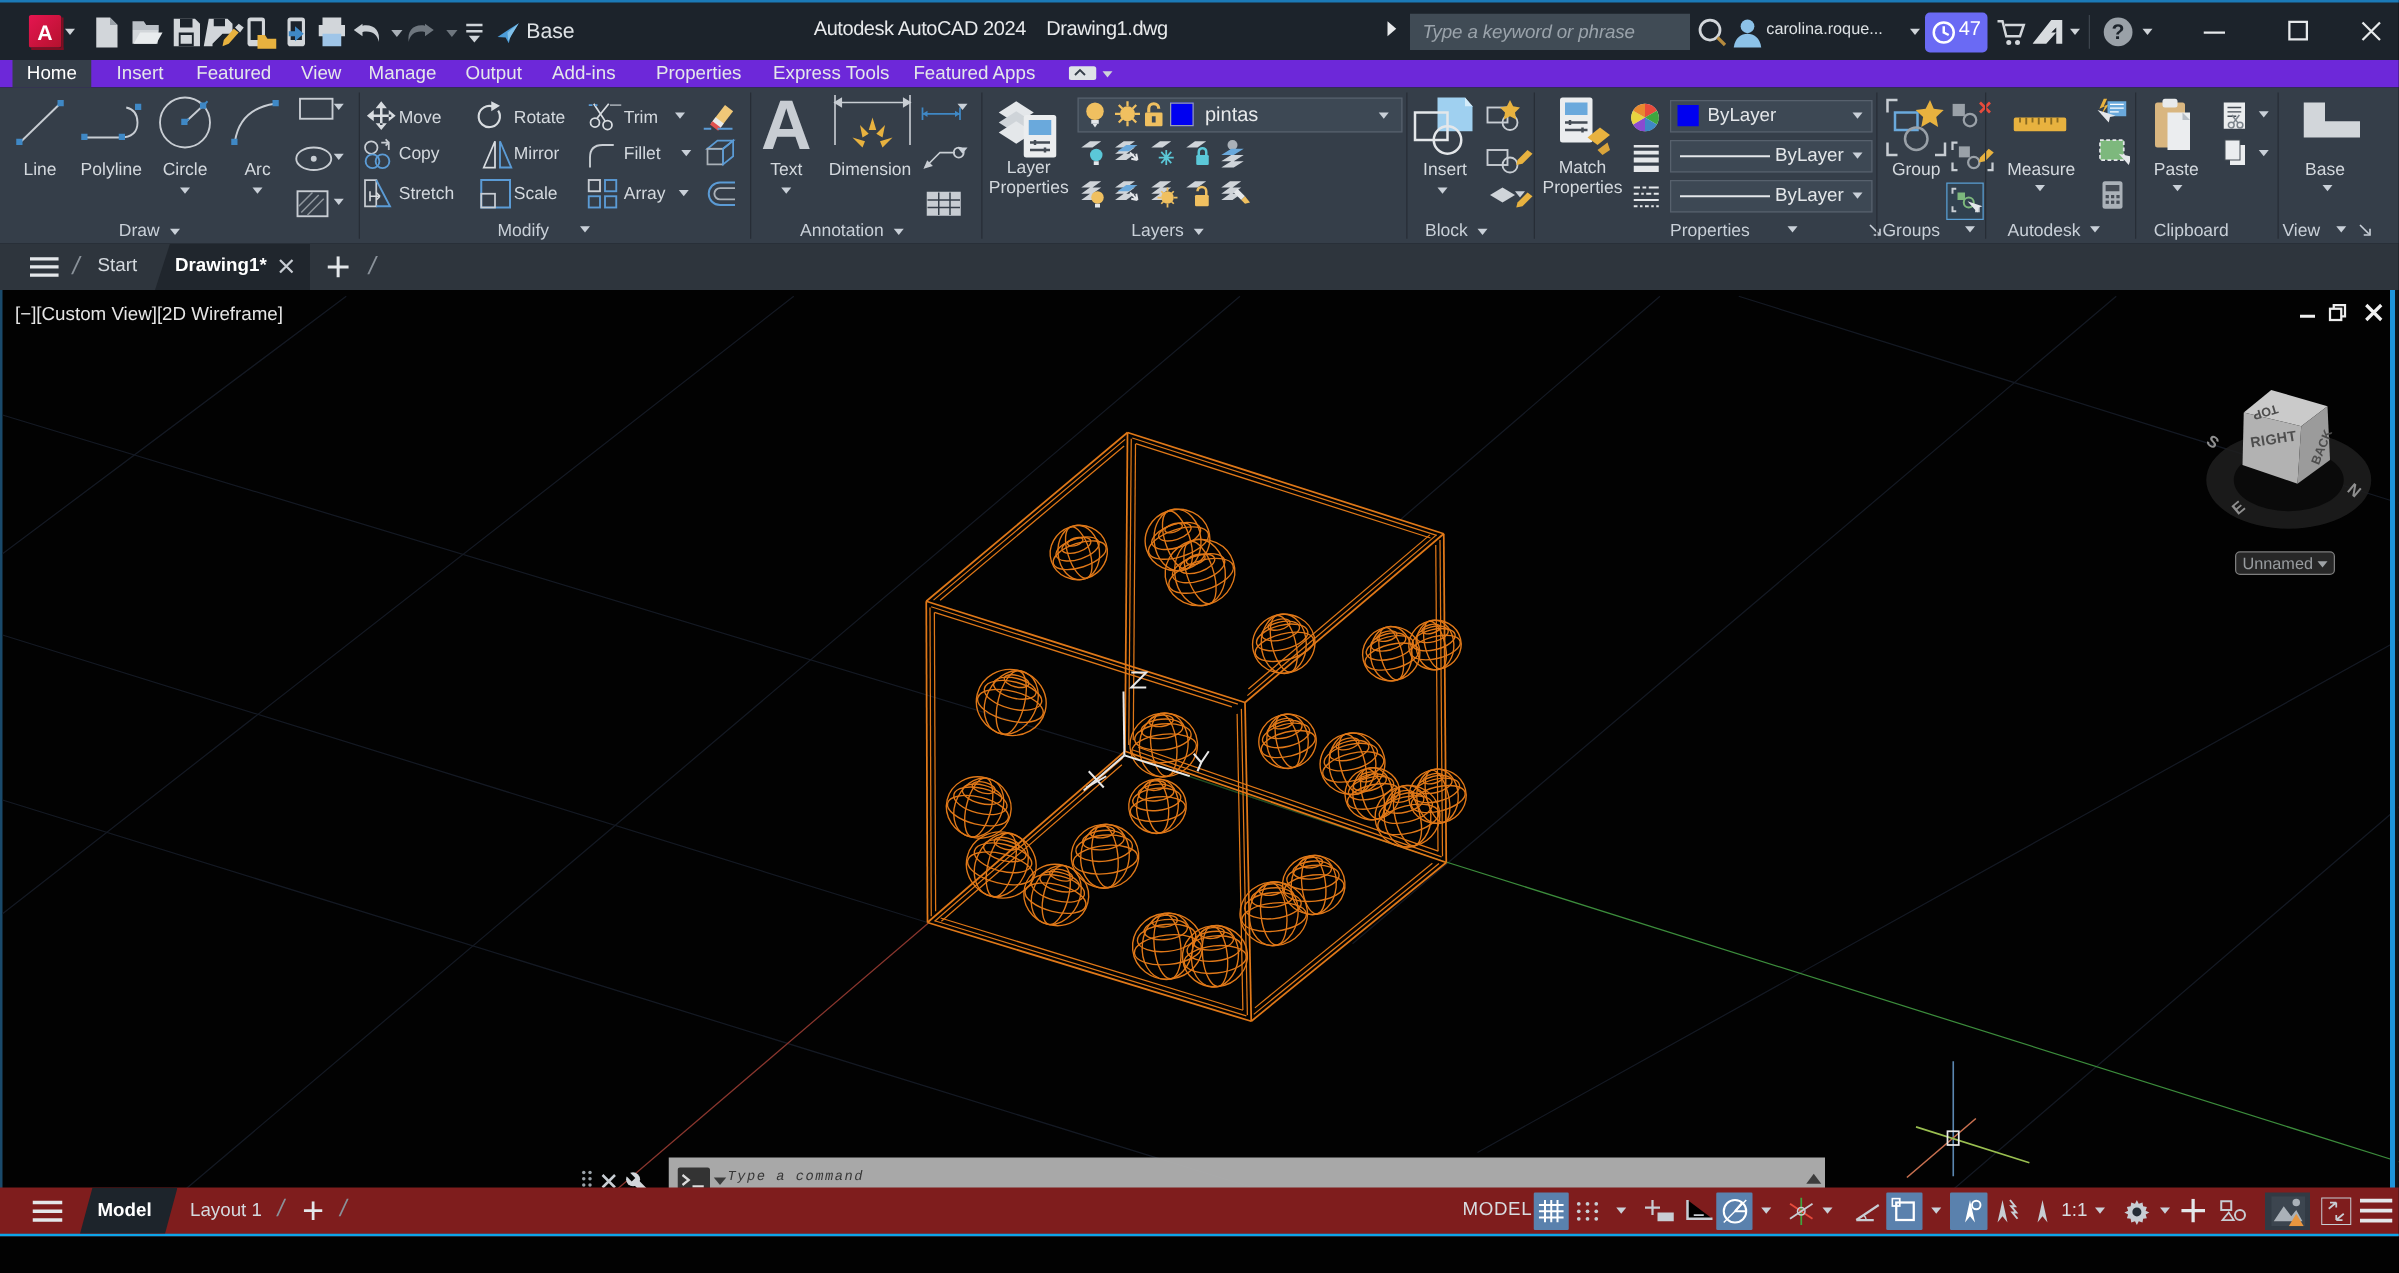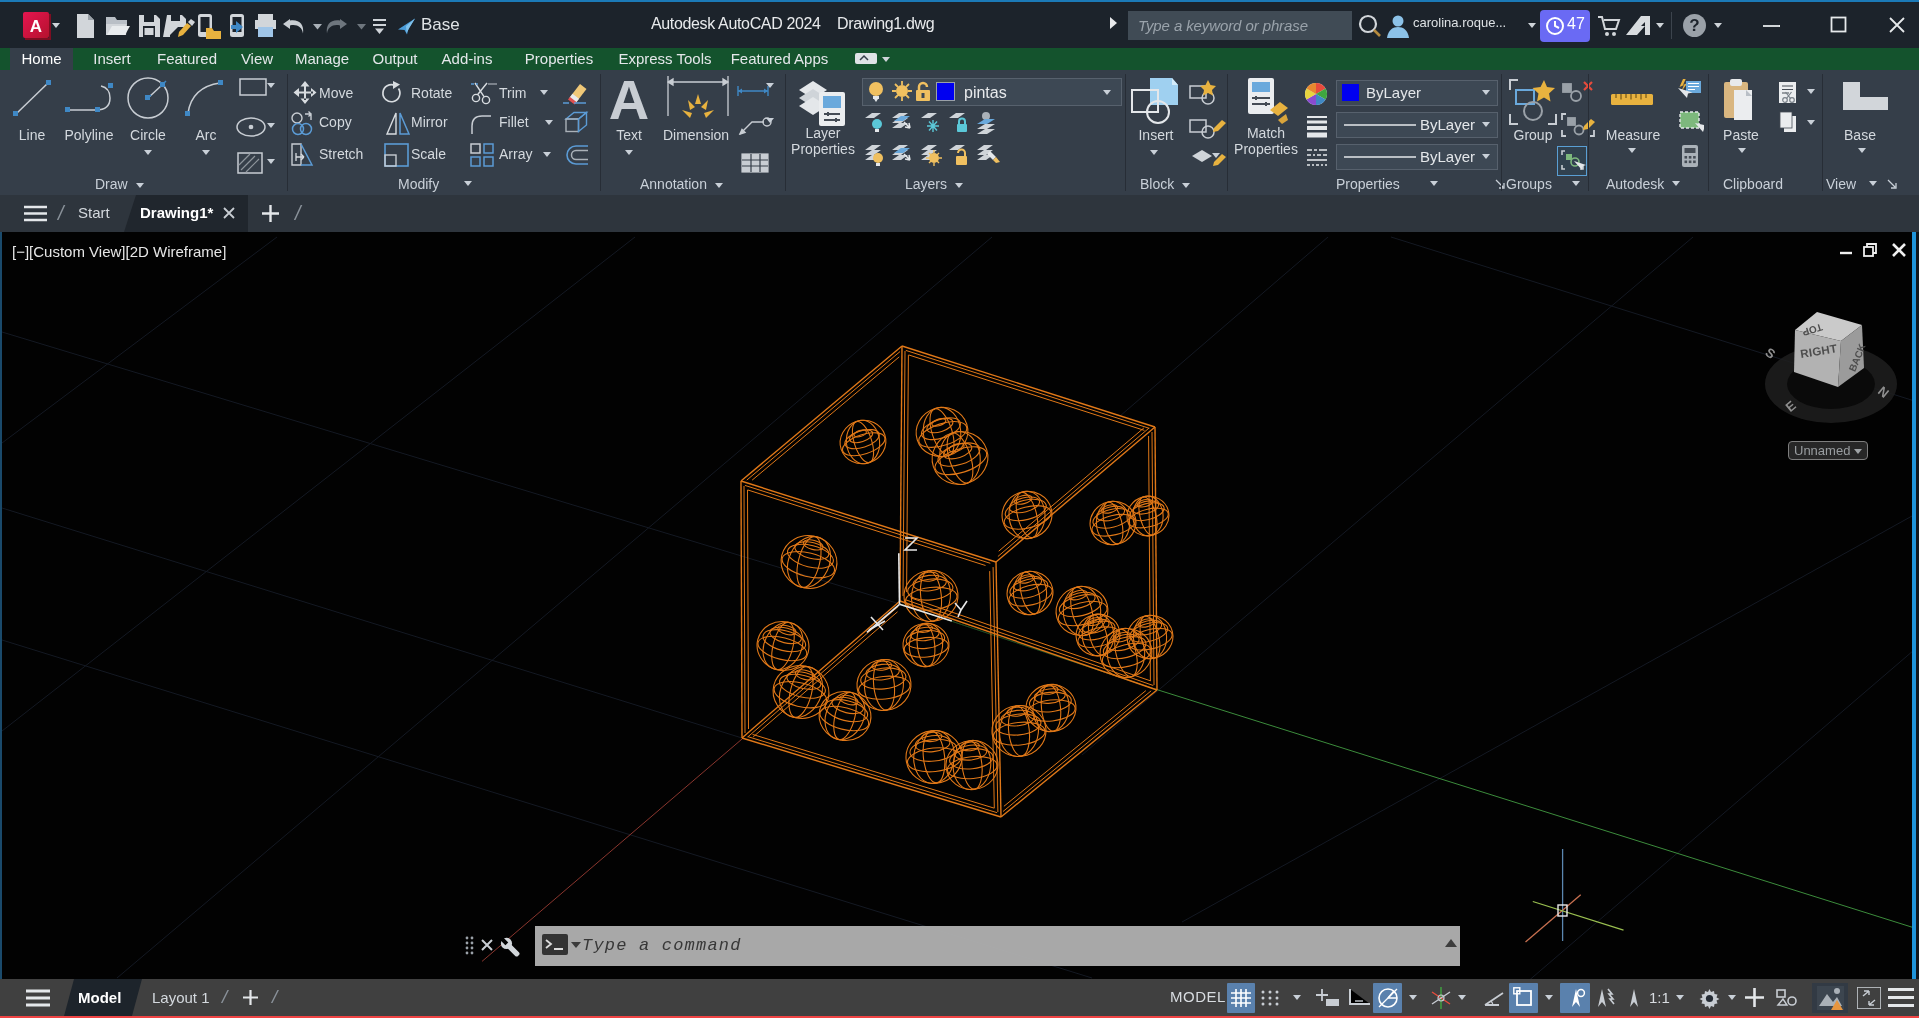--- a/index.html
+++ b/index.html
@@ -1,37 +1,37 @@
 <!DOCTYPE html>
 <html><head><meta charset="utf-8"><style>
 *{margin:0;padding:0;box-sizing:border-box}
 html,body{width:1919px;height:1018px;background:#000;font-family:"Liberation Sans",sans-serif;overflow:hidden}
 .abs{position:absolute}
 #win{position:absolute;left:0;top:0;width:1919px;height:1018px;background:#020202}
 
 #titlebar{position:absolute;left:0;top:0;width:1919px;height:48px;background:#1c232b;border-top:2px solid #1b7ab8}
 #titlebar .txt{color:#e8eaec;font-size:17px}
 
-#tabrow{position:absolute;left:0;top:48px;width:1919px;height:22px;background:#14532d}
+#tabrow{position:absolute;left:0;top:48px;width:1919px;height:22px;background:#6d28d9}
 .rtab{position:absolute;top:0;height:22px;line-height:22px;color:#e4e7ea;font-size:15px;text-align:center}
 
 #ribbon{position:absolute;left:0;top:70px;width:1919px;height:125px;background:#353e49}
 .sep{position:absolute;top:4px;width:1px;height:117px;background:#272d36}
 .plabel{position:absolute;top:105px;height:18px;line-height:18px;font-size:14px;color:#c9d0d8;text-align:left}
 .biglbl{color:#d4d9de;font-size:14px;text-align:center}
 .caret{display:inline-block;width:0;height:0;border-left:4px solid transparent;border-right:4px solid transparent;border-top:5px solid #c9d0d8;vertical-align:middle}
 .smlbl{color:#d4d9de;font-size:14px}
 
 #filetabs{position:absolute;left:0;top:195px;width:1919px;height:37px;background:#2e353d}
 
 #viewport{position:absolute;left:0;top:232px;width:1919px;height:747px;background:#020202;border-left:2px solid #1a4a6b}
 
 #cmdbar{position:absolute;left:533px;top:694px;width:925px;height:40px;background:rgba(177,177,177,0.95)}
 
-#statusbar{position:absolute;left:0;top:979px;width:1919px;height:39px;background:#404040;border-bottom:2px solid #ef4444}
+#statusbar{position:absolute;left:0;top:950px;width:1919px;height:39px;background:#7f1d1d;border-bottom:2px solid #0ea5e9}
 .sico{position:absolute;top:4px;height:30px;border-radius:1px}
 .sblue{background:#5a81ad}
 </style></head><body>
 <div id="win">
 
 <div id="titlebar">
 
  <svg class="abs" style="left:23px;top:10px" width="28" height="28" viewBox="0 0 28 28">
   <defs>
           <linearGradient id="acg" x1="0" y1="0" x2="1" y2="1">
@@ -911,21 +911,21 @@
           <circle cx="-5" cy="0" r="5.6" fill="#d2d6da"></circle>
           <rect x="-11.5" y="-2" width="7" height="4" fill="#020202"></rect>
         </g>
  </svg>
  <div id="cmdbar">
   <svg class="abs" style="left:7px;top:6px" width="46" height="26" viewBox="0 0 46 26">
    <rect x="0" y="2" width="26" height="21" rx="2" fill="#333"></rect>
    <path d="M4 8 l5 4 -5 4 M12 17 h9" stroke="#dcdcdc" stroke-width="1.8" fill="none"></path>
    <path d="M29 10 l5 6 5 -6 z" fill="#3c3c3c"></path>
   </svg>
-  <div class="abs" style="left:47px;top:10px;font-family:'Liberation Mono',monospace;font-style:italic;font-size:17px;color:#373737;letter-spacing:1.2px">Type a command</div>
+  <div class="abs" style="left:47px;top:10px;font-family:'Liberation Mono',monospace;font-style:italic;font-size:11px;color:#373737;letter-spacing:1.2px">Type a command</div>
   <div class="abs" style="left:910px;top:13px;width:0;height:0;border-left:6px solid transparent;border-right:6px solid transparent;border-bottom:8px solid #3c3c3c"></div>
  </div>
 </div>
 <div class="abs" style="left:1912px;top:232px;width:7px;height:747px;background:linear-gradient(90deg,#1f94da 0 4px,#10161c 4px)"></div>
 
 <div id="statusbar">
  <svg class="abs" style="left:26px;top:10px" width="24" height="18" viewBox="0 0 24 18">
         <g stroke="#e4e7ea" stroke-width="2.8">
           <path d="M0 2 h24 M0 9 h24 M0 16 h24"></path>
         </g>

